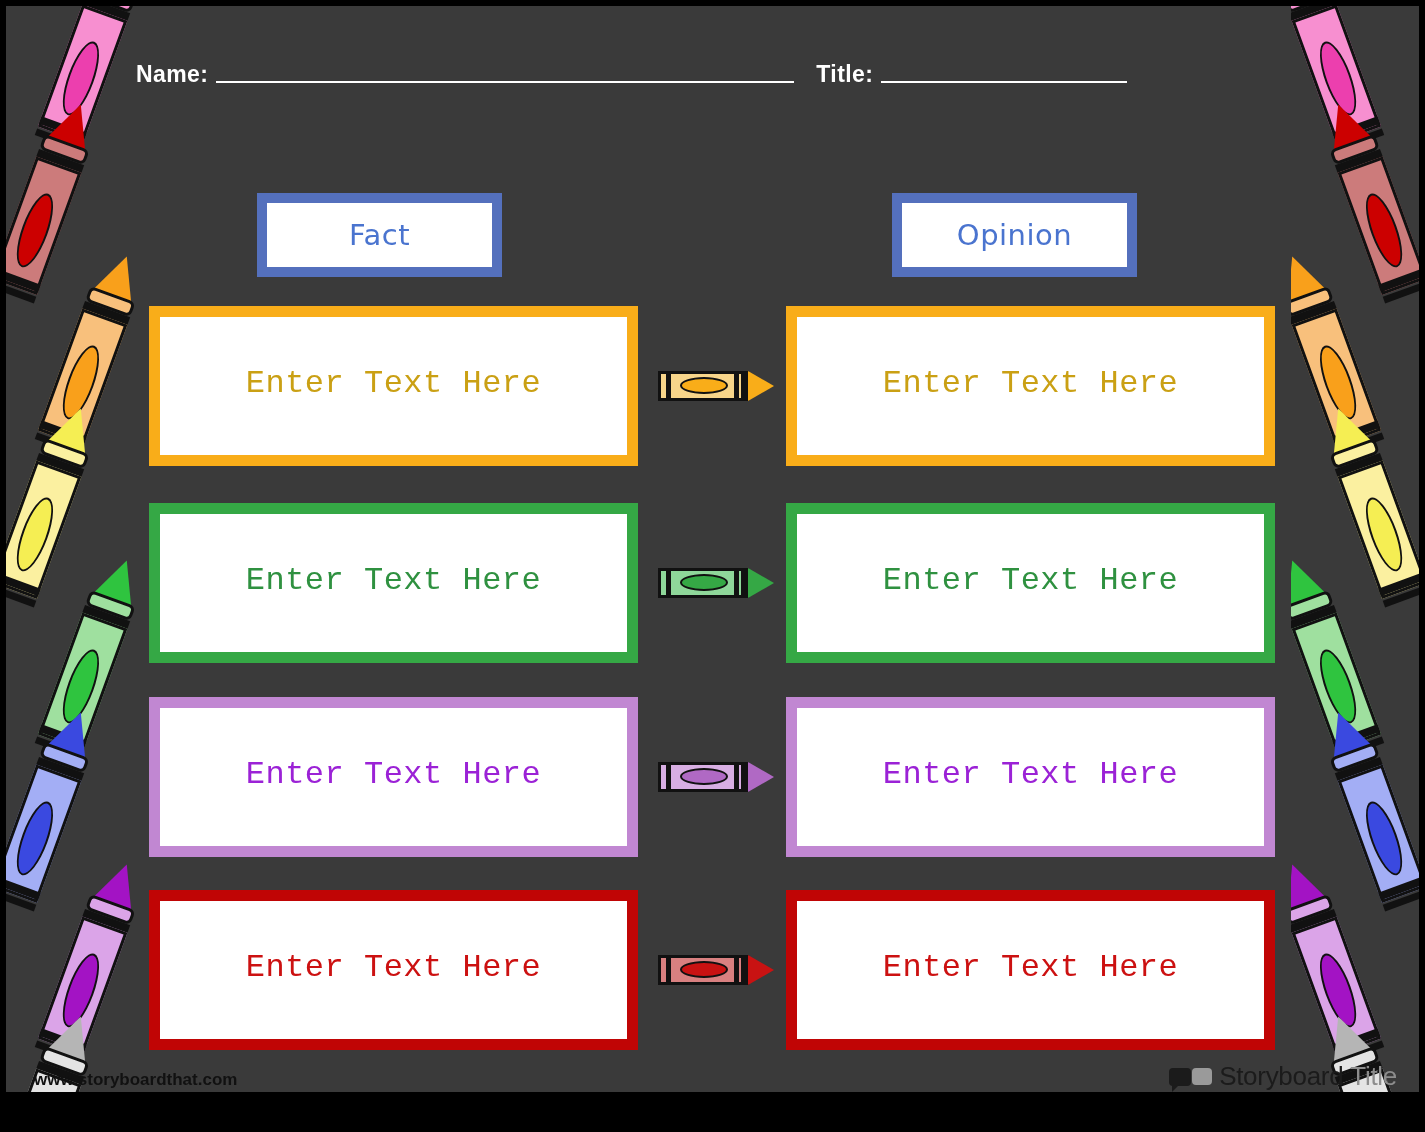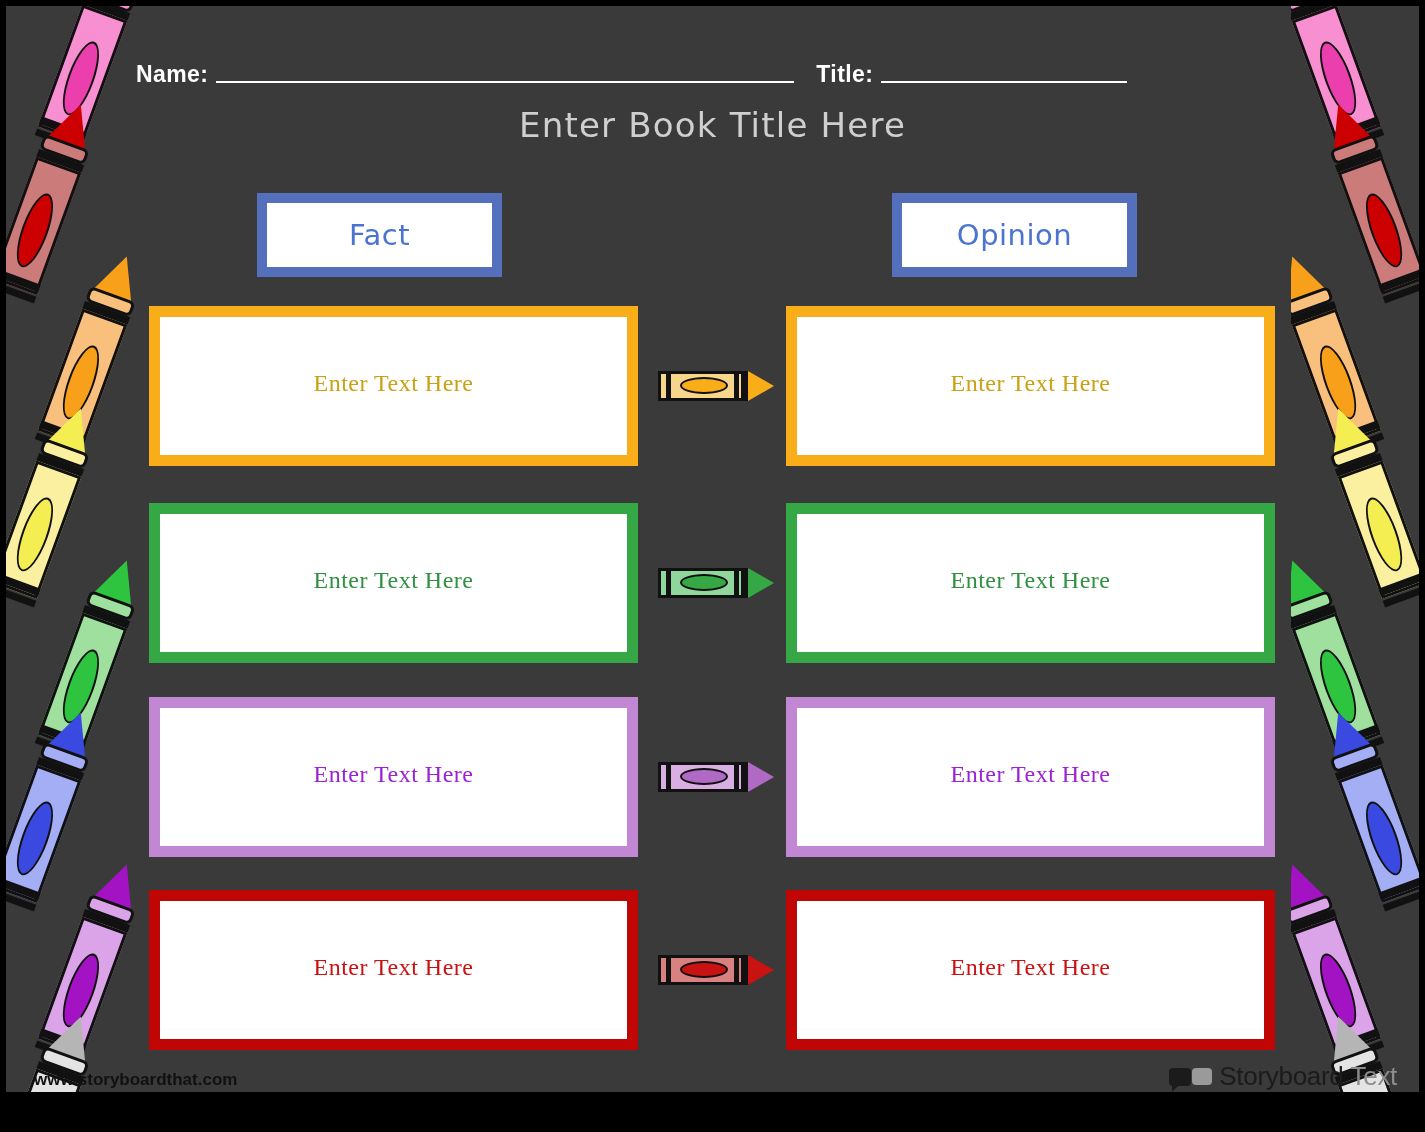--- a/index.html
+++ b/index.html
@@ -169,22 +169,22 @@
     border-width: 11px;
     display: flex;
     align-items: center;
     justify-content: center;
     padding-bottom: 6px;
   }
   .box-left  { left: 143px;  width: 489px; }
   .box-right { left: 780px;  width: 489px; }
 
   .entry-text {
-    font-size: 24px;
-    font-family: Liberation Serif, serif;
+    font-size: 32px;
+    font-family: Liberation Mono, monospace;
     letter-spacing: .5px;
   }
 
   
   .connector {
     position: absolute;
     left: 652px;
     top: 57px;
     width: 118px;
     height: 46px;
@@ -418,21 +418,20 @@
     </div>
 
   <div class="header-row">
     <span class="field-label">Name:</span>
     <span class="rule rule-name"></span>
     <span class="gap-mid"></span>
     <span class="field-label">Title:</span>
     <span class="rule rule-date"></span>
   </div>
 
-  <div class="book-title">Enter Book Title Here</div>
 
   <div class="col-head col-head-opinion">
     <span>Opinion</span>
   </div>
   <div class="col-head col-head-fact">
     <span>Fact</span>
   </div>
 
   <div class="row row-1">
     <div class="entry-box box-left" style="border-color: rgb(249, 173, 25);">
@@ -500,16 +499,16 @@
     <div class="entry-box box-right" style="border-color: rgb(192, 5, 5);">
       <span class="entry-text" style="color: rgb(204, 17, 17);">Enter Text Here</span>
     </div>
   </div>
 
   <div class="footer-url">www.storyboardthat.com</div>
   <div class="brand">
     <span class="bubble-dark"></span>
     <span class="bubble-gray"></span>
     <span class="brand-a">Storyboard</span>
-    <span class="brand-b">Text</span>
+    <span class="brand-b">Title</span>
   </div>
 
 </div>
 
 </body></html>

